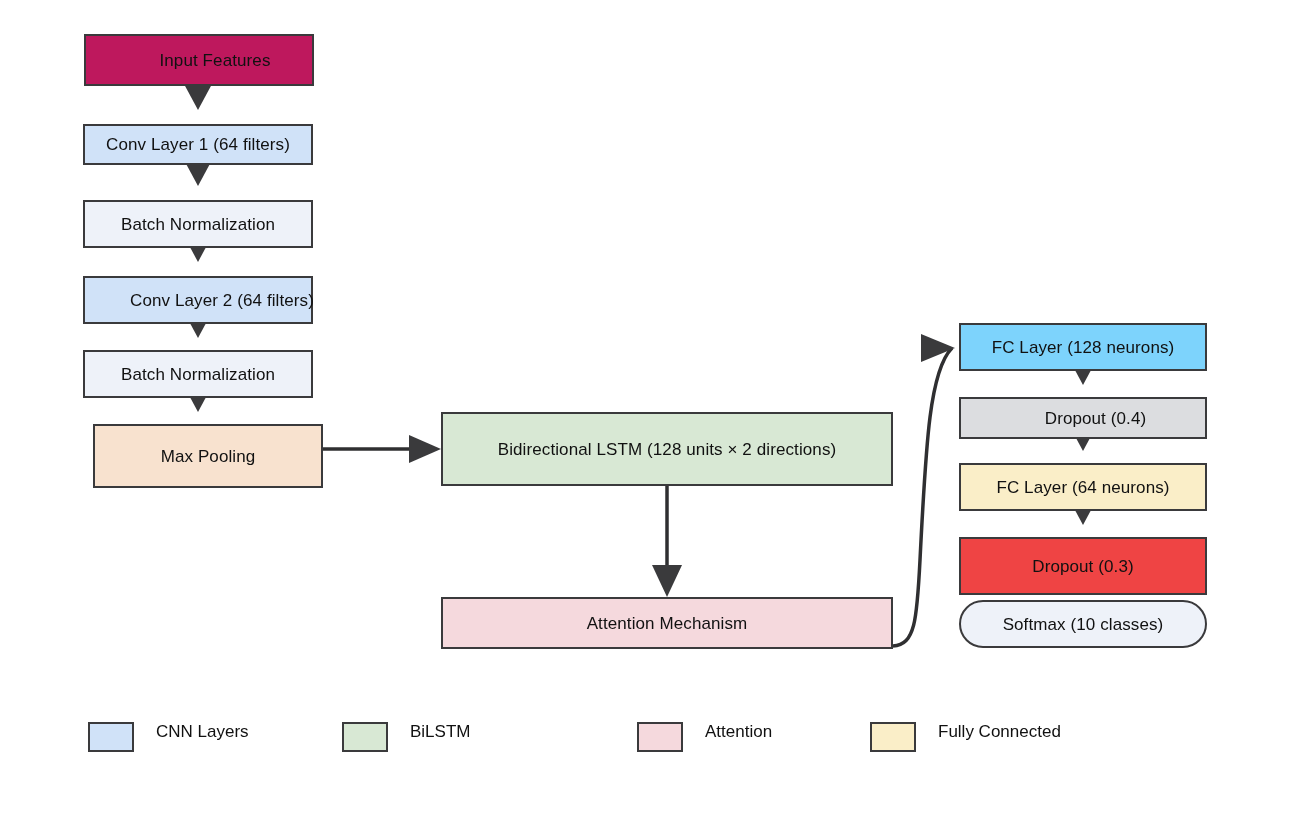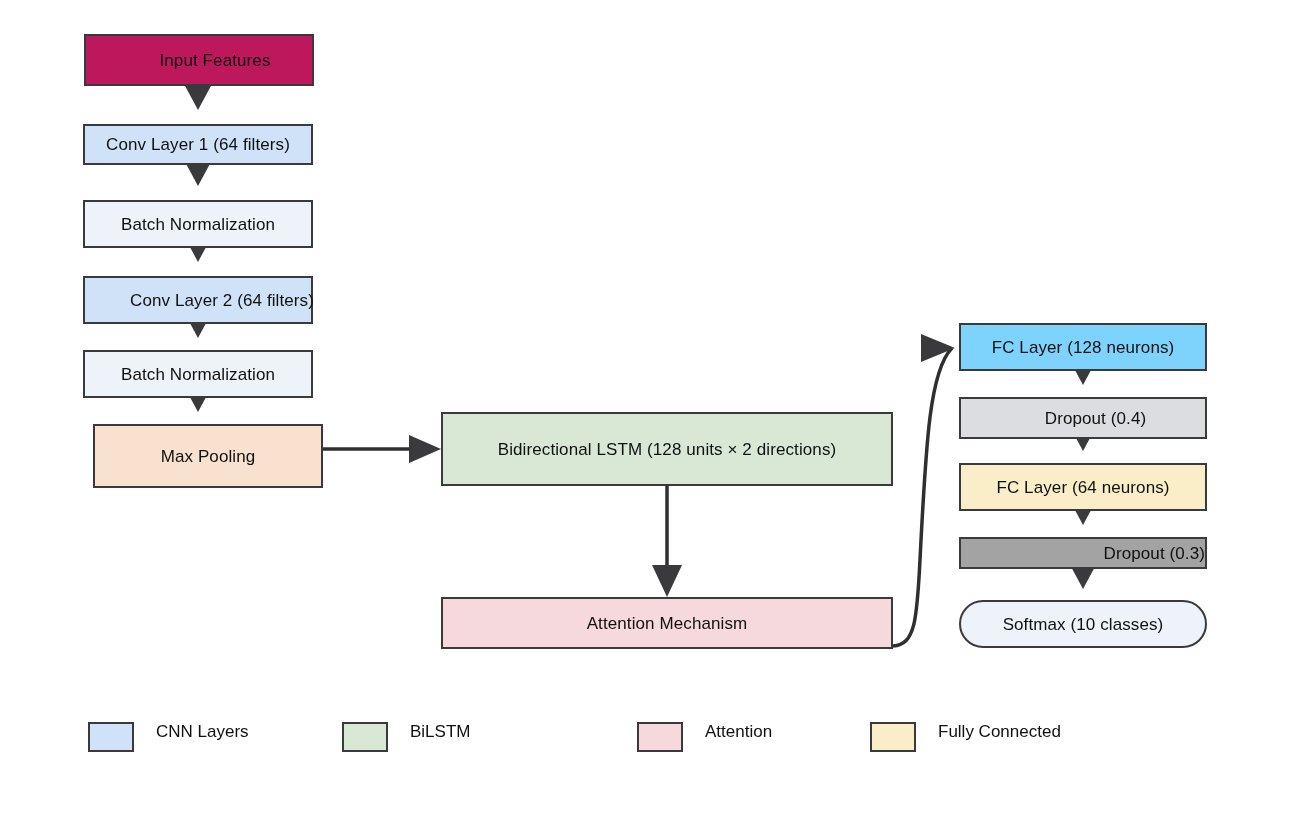--- a/index.html
+++ b/index.html
@@ -157,21 +157,21 @@
   </div>
 
   <div class="node" style="left:959px; top:397px; width:248px; height:42px; background:#dcdde0;padding-left:25px;">
     <span>Dropout (0.4)</span>
   </div>
 
   <div class="node" style="left:959px; top:463px; width:248px; height:48px; background:#faeec8;">
     <span>FC Layer (64 neurons)</span>
   </div>
 
-  <div class="node" style="left:959px; top:537px; width:248px; height:32px; background:#a3a3a3;justify-content:flex-end;">
+  <div class="node" style="left:959px; top:537px; width:248px; height:58px; background:#ef4444;">
     <span>Dropout (0.3)</span>
   </div>
 
   <div class="node" style="left:959px; top:600px; width:248px; height:48px; background:#eef2f9;border-radius:24px;">
     <span>Softmax (10 classes)</span>
   </div>
 
   <div class="legend-item" style="left:88px; top:722px;">
     <span class="legend-swatch" style="background:#d0e2f8;"></span>
     <span class="legend-label">CNN Layers</span>

